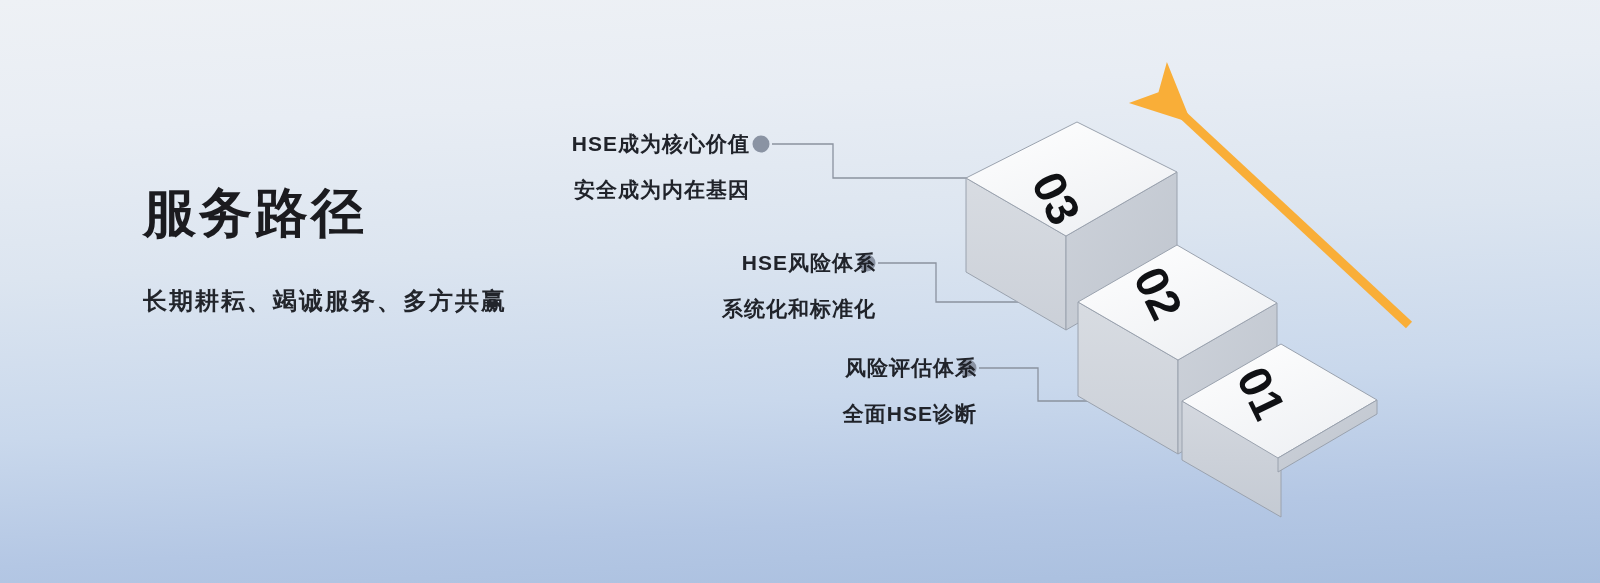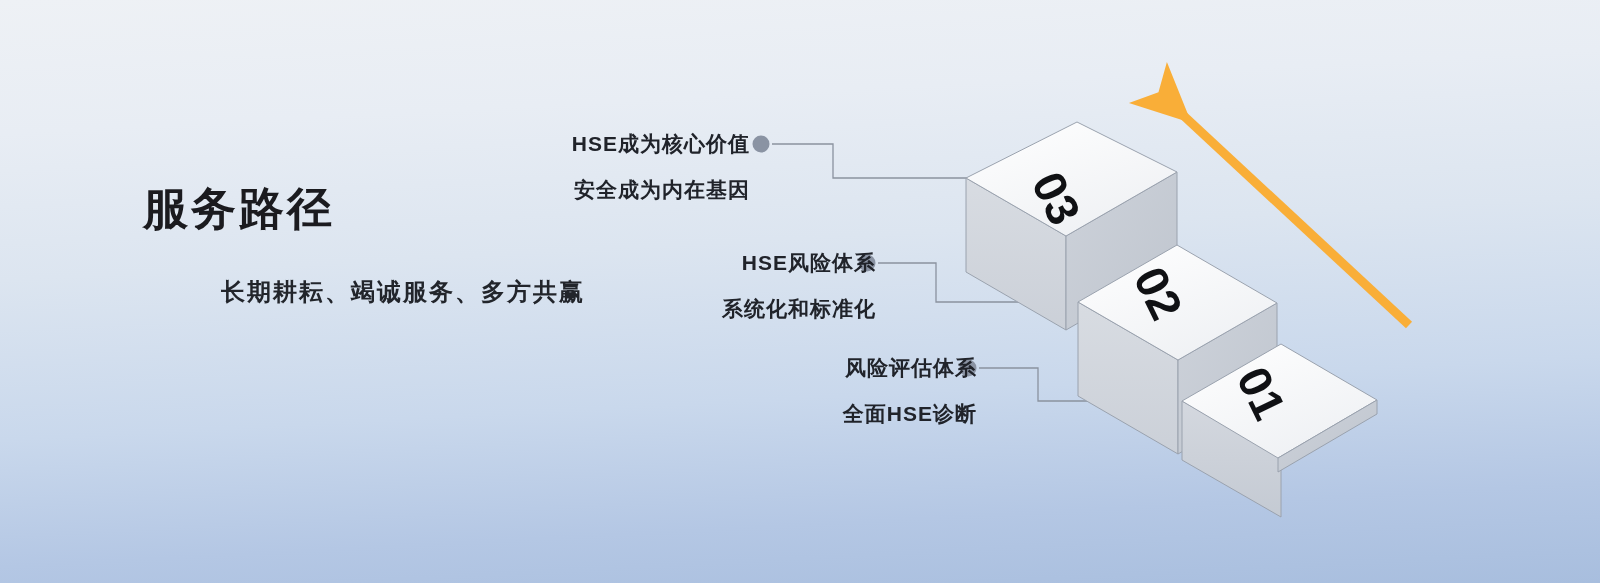--- a/index.html
+++ b/index.html
@@ -6,26 +6,26 @@
   html,body { width:1600px; height:583px; overflow:hidden; }
   body {
     font-family:"Liberation Sans","DejaVu Sans",sans-serif;
     background:linear-gradient(177deg,#EEF1F5 0%,#E8EDF4 20%,#DCE5F0 42%,#C9D8EC 66%,#B4C7E4 85%,#A8BEDE 100%);
     position:relative;
   }
   #stage { position:absolute; inset:0; width:1600px; height:583px; }
 
   .left-block { position:absolute; left:143px; top:183px; width:520px; }
   .page-title {
-    font-size:45px; font-weight:bold; color:#1b1b1f;
+    font-size:53px; font-weight:bold; color:#1b1b1f;
     letter-spacing:3px; line-height:1.15;
   }
   .page-subtitle {
     margin-top:40px; font-size:24px; font-weight:bold; color:#22252b;
-    letter-spacing:2px; line-height:1.4;text-align:center;
+    letter-spacing:2px; line-height:1.4;
   }
 
   .step-label { position:absolute; text-align:right; }
   .step-label .line {
     font-size:21px; font-weight:bold; color:#20232a;
     letter-spacing:1px; line-height:1.0; white-space:nowrap;
   }
   .step-label .line + .line { margin-top:25px; }
 
   #lbl3 { left:370px; top:133px; width:380px; }

